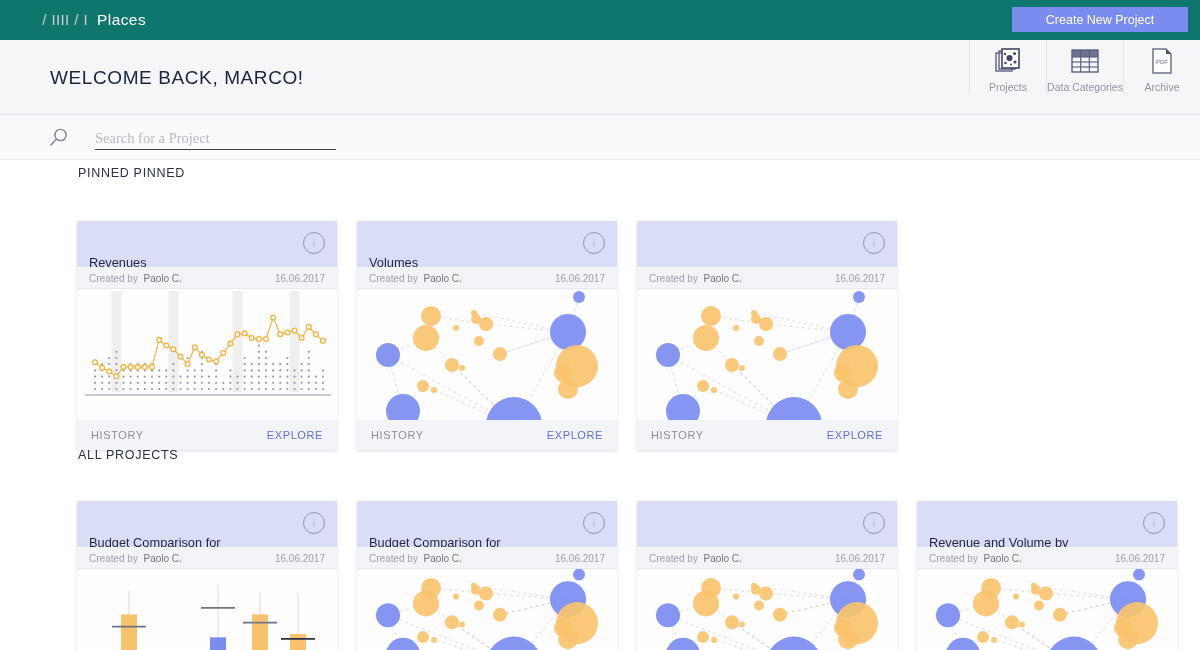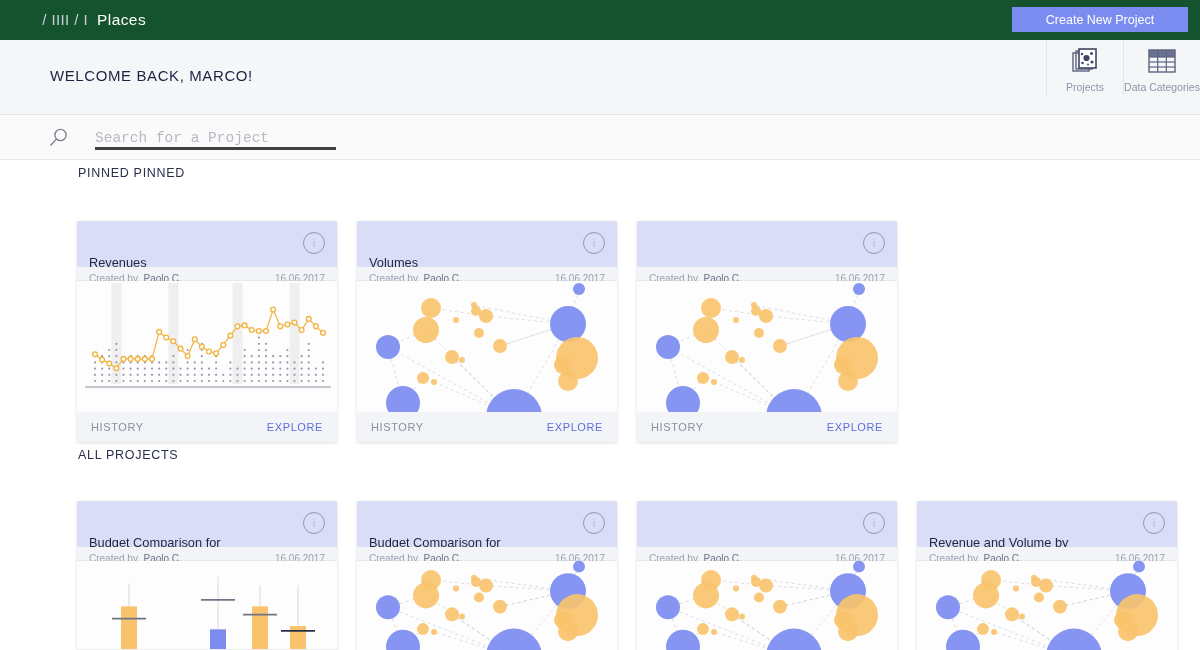--- a/index.html
+++ b/index.html
@@ -7,21 +7,21 @@
     width: 1200px; height: 650px;
     font-family: "Liberation Sans", sans-serif;
     background: #ffffff;
     overflow: hidden;
   }
 
   
   .topbar {
     position: absolute; top: 0; left: 0;
     width: 1200px; height: 40px;
-    background: #14532d;
+    background: #0f766e;
     display: flex; align-items: center;
   }
   .breadcrumb {
     margin-left: 24px;
     color: #e8eaf2;
     font-size: 15px;
     letter-spacing: .4px;
     white-space: pre;
   }
   .breadcrumb .crumb-sep { color: #c9cddd; }
@@ -40,21 +40,21 @@
 
   
   .welcomebar {
     position: absolute; top: 40px; left: 0;
     width: 1200px; height: 75px;
     background: #f5f6f8;
     border-bottom: 1px solid #e3e5ea;
   }
   .welcome-title {
     position: absolute; left: 50px; top: 27px;
-    font-size: 15px; color: #1d2340;
+    font-size: 19px; color: #1d2340;
     letter-spacing: .6px;
   }
   .navicons {
     position: absolute; right: 0; top: 0;
     height: 75px; display: flex;
   }
   .navicon {
     width: 77px; height: 55px;
     border-left: 1px solid #e3e5ea;
     display: flex; flex-direction: column;
@@ -73,23 +73,23 @@
   .searchbar {
     position: absolute; top: 115px; left: 0;
     width: 1200px; height: 45px;
     background: #fafafb;
     border-bottom: 1px solid #e6e8ec;
   }
   .search-icon { position: absolute; left: 48px; top: 12px; }
   .search-input {
     position: absolute; left: 95px; top: 13px;
     width: 241px; height: 22px;
-    border: none; border-bottom: 3px solid #404040;
+    border: none; border-bottom: 1px solid #404040;
     background: transparent;
-    font-family: Liberation Mono, monospace;
+    font-family: Liberation Serif, serif;
     font-size: 14.5px; color: #6d28d9;
     outline: none;
   }
   .search-input::placeholder { color: #b6b9c4; }
 
   
   .section-label {
     position: absolute; left: 78px;
     font-size: 12.5px; color: #2a2f4c;
     letter-spacing: .7px;
@@ -127,21 +127,21 @@
   .info-circle {
     position: absolute; right: 12px; top: 11px;
     width: 22px; height: 22px;
     border: 1px solid #9096b5;
     border-radius: 50%;
     display: flex; align-items: center; justify-content: center;
     font-size: 11px; color: #b3b8cf;
     cursor: pointer;
   }
   .card-meta {
-    height: 14px;
+    height: 22px;
     background: #f3f4f7;
     border-bottom: 1px solid #e8e9ee;
     position: relative;
     font-size: 10px; color: #9b9fae;
   }
   .card-meta .who { position: absolute; left: 12px; top: 6px; }
   .card-meta .who b { font-weight: normal; color: #6e7386; }
   .card-meta .when { position: absolute; right: 12px; top: 6px; }
   .card-viz {
     height: 131px; position: relative;
@@ -204,20 +204,30 @@
           <line x1="2" y1="14" x2="28" y2="14" stroke="#5c6380" stroke-width="1.2"></line>
           <line x1="2" y1="19" x2="28" y2="19" stroke="#5c6380" stroke-width="1.2"></line>
           <line x1="10.7" y1="2" x2="10.7" y2="24" stroke="#5c6380" stroke-width="1.2"></line>
           <line x1="19.3" y1="2" x2="19.3" y2="24" stroke="#5c6380" stroke-width="1.2"></line>
         </svg>
       </span>
       <span class="nlabel">Data
 Categories</span>
     </div>
 
+    <div class="navicon">
+      <span class="glyph">
+        <svg width="24" height="28" viewBox="0 0 24 28">
+          <path d="M3 2 H16 L21 7 V26 H3 Z" fill="#ffffff" stroke="#6b7390" stroke-width="1.5"></path>
+          <path d="M16 2 L21 7 H16 Z" fill="#4a5270"></path>
+          <text x="12" y="17" font-family="Liberation Sans, sans-serif" font-size="6" fill="#6b7390" text-anchor="middle">PDF</text>
+        </svg>
+      </span>
+      <span class="nlabel">Archive</span>
+    </div>
 
   </div>
 </div>
 
 <div class="searchbar">
   <span class="search-icon">
     <svg width="22" height="22" viewBox="0 0 22 22">
       <circle cx="12.5" cy="8" r="5.6" fill="none" stroke="#7c8091" stroke-width="1.4"></circle>
       <line x1="8.3" y1="12.1" x2="2.5" y2="18.5" stroke="#7c8091" stroke-width="1.4"></line>
     </svg>

